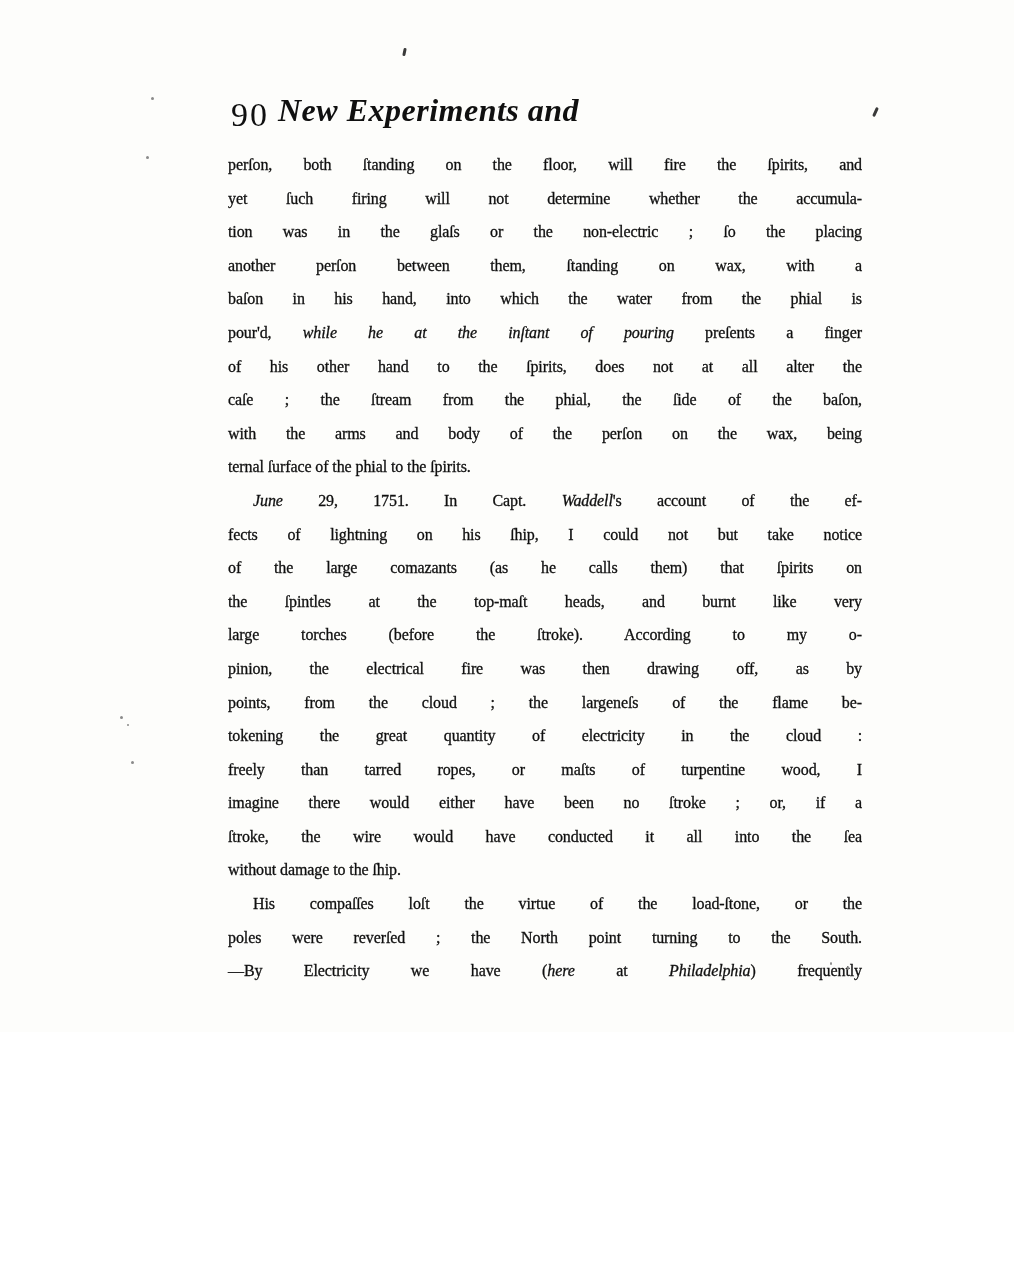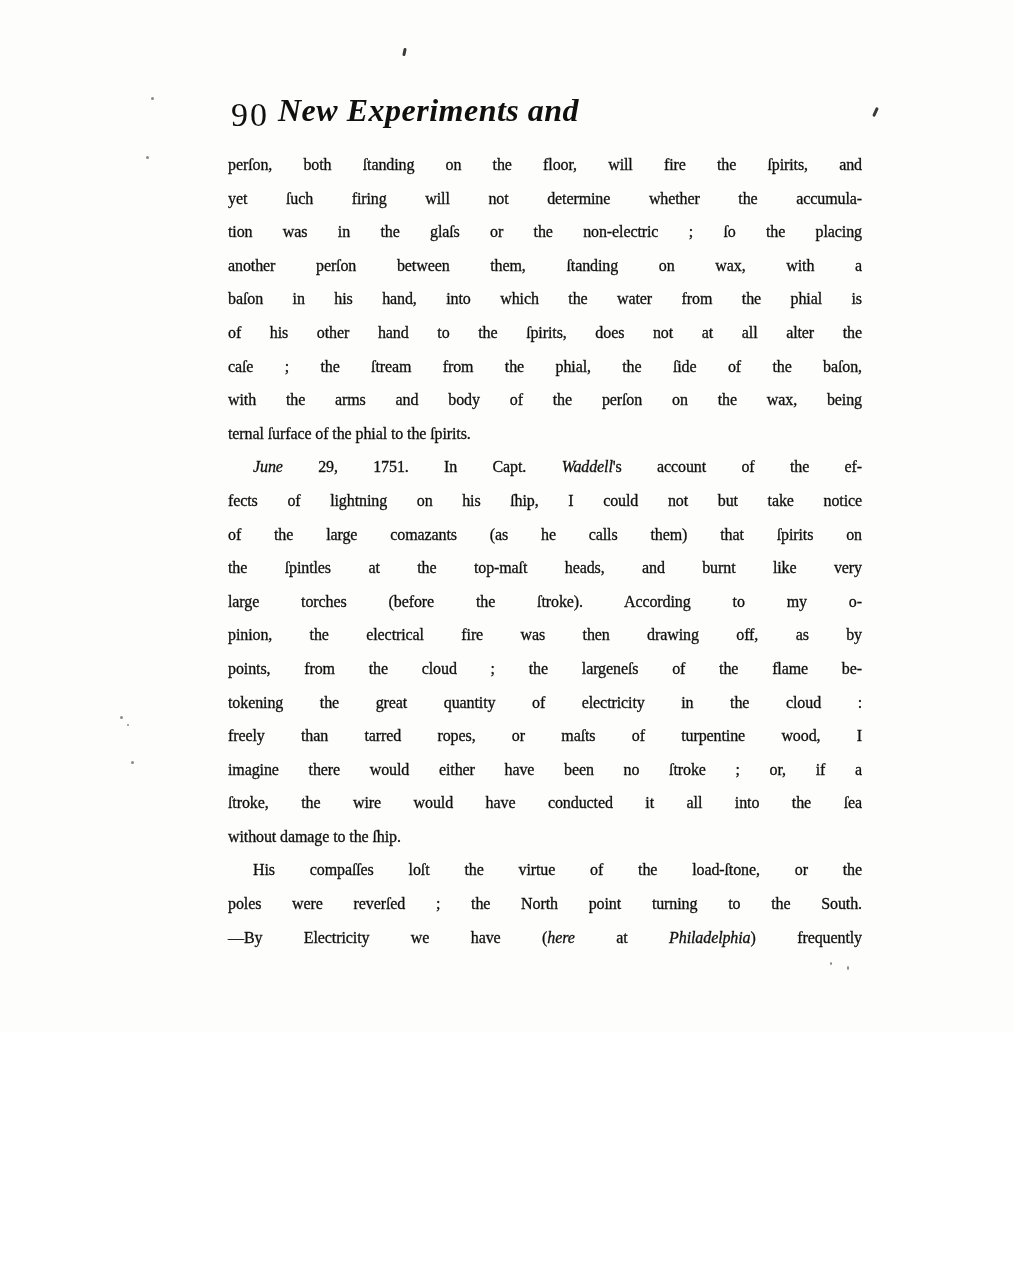--- a/index.html
+++ b/index.html
@@ -51,20 +51,21 @@
   <div class="page-number">90</div>
 
   <div class="running-title">New Experiments and</div>
 
   <div class="text-block">
       <div class="line"><span>perſon, both ſtanding on the floor, will fire the ſpirits, and</span></div>
       <div class="line"><span>yet ſuch firing will not determine whether the accumula-</span></div>
       <div class="line"><span>tion was in the glaſs or the non-electric ; ſo the placing</span></div>
       <div class="line"><span>another perſon between them, ſtanding on wax, with a</span></div>
       <div class="line"><span>baſon in his hand, into which the water from the phial is</span></div>
+      <div class="line"><span>pour'd, </span><em>while he at the inſtant of pouring</em><span> preſents a finger</span></div>
       <div class="line"><span>of his other hand to the ſpirits, does not at all alter the</span></div>
       <div class="line"><span>caſe ; the ſtream from the phial, the ſide of the baſon,</span></div>
       <div class="line"><span>with the arms and body of the perſon on the wax, being</span></div>
       <div class="line endpara"><span>ternal ſurface of the phial to the ſpirits.</span></div>
       <div class="line indent"><em>June</em><span> 29, 1751. In Capt. </span><em>Waddell</em><span>'s account of the ef-</span></div>
       <div class="line"><span>fects of lightning on his ſhip, I could not but take notice</span></div>
       <div class="line"><span>of the large comazants (as he calls them) that ſpirits on</span></div>
       <div class="line"><span>the ſpintles at the top-maſt heads, and burnt like very</span></div>
       <div class="line"><span>large torches (before the ſtroke). According to my o-</span></div>
       <div class="line"><span>pinion, the electrical fire was then drawing off, as by</span></div>

